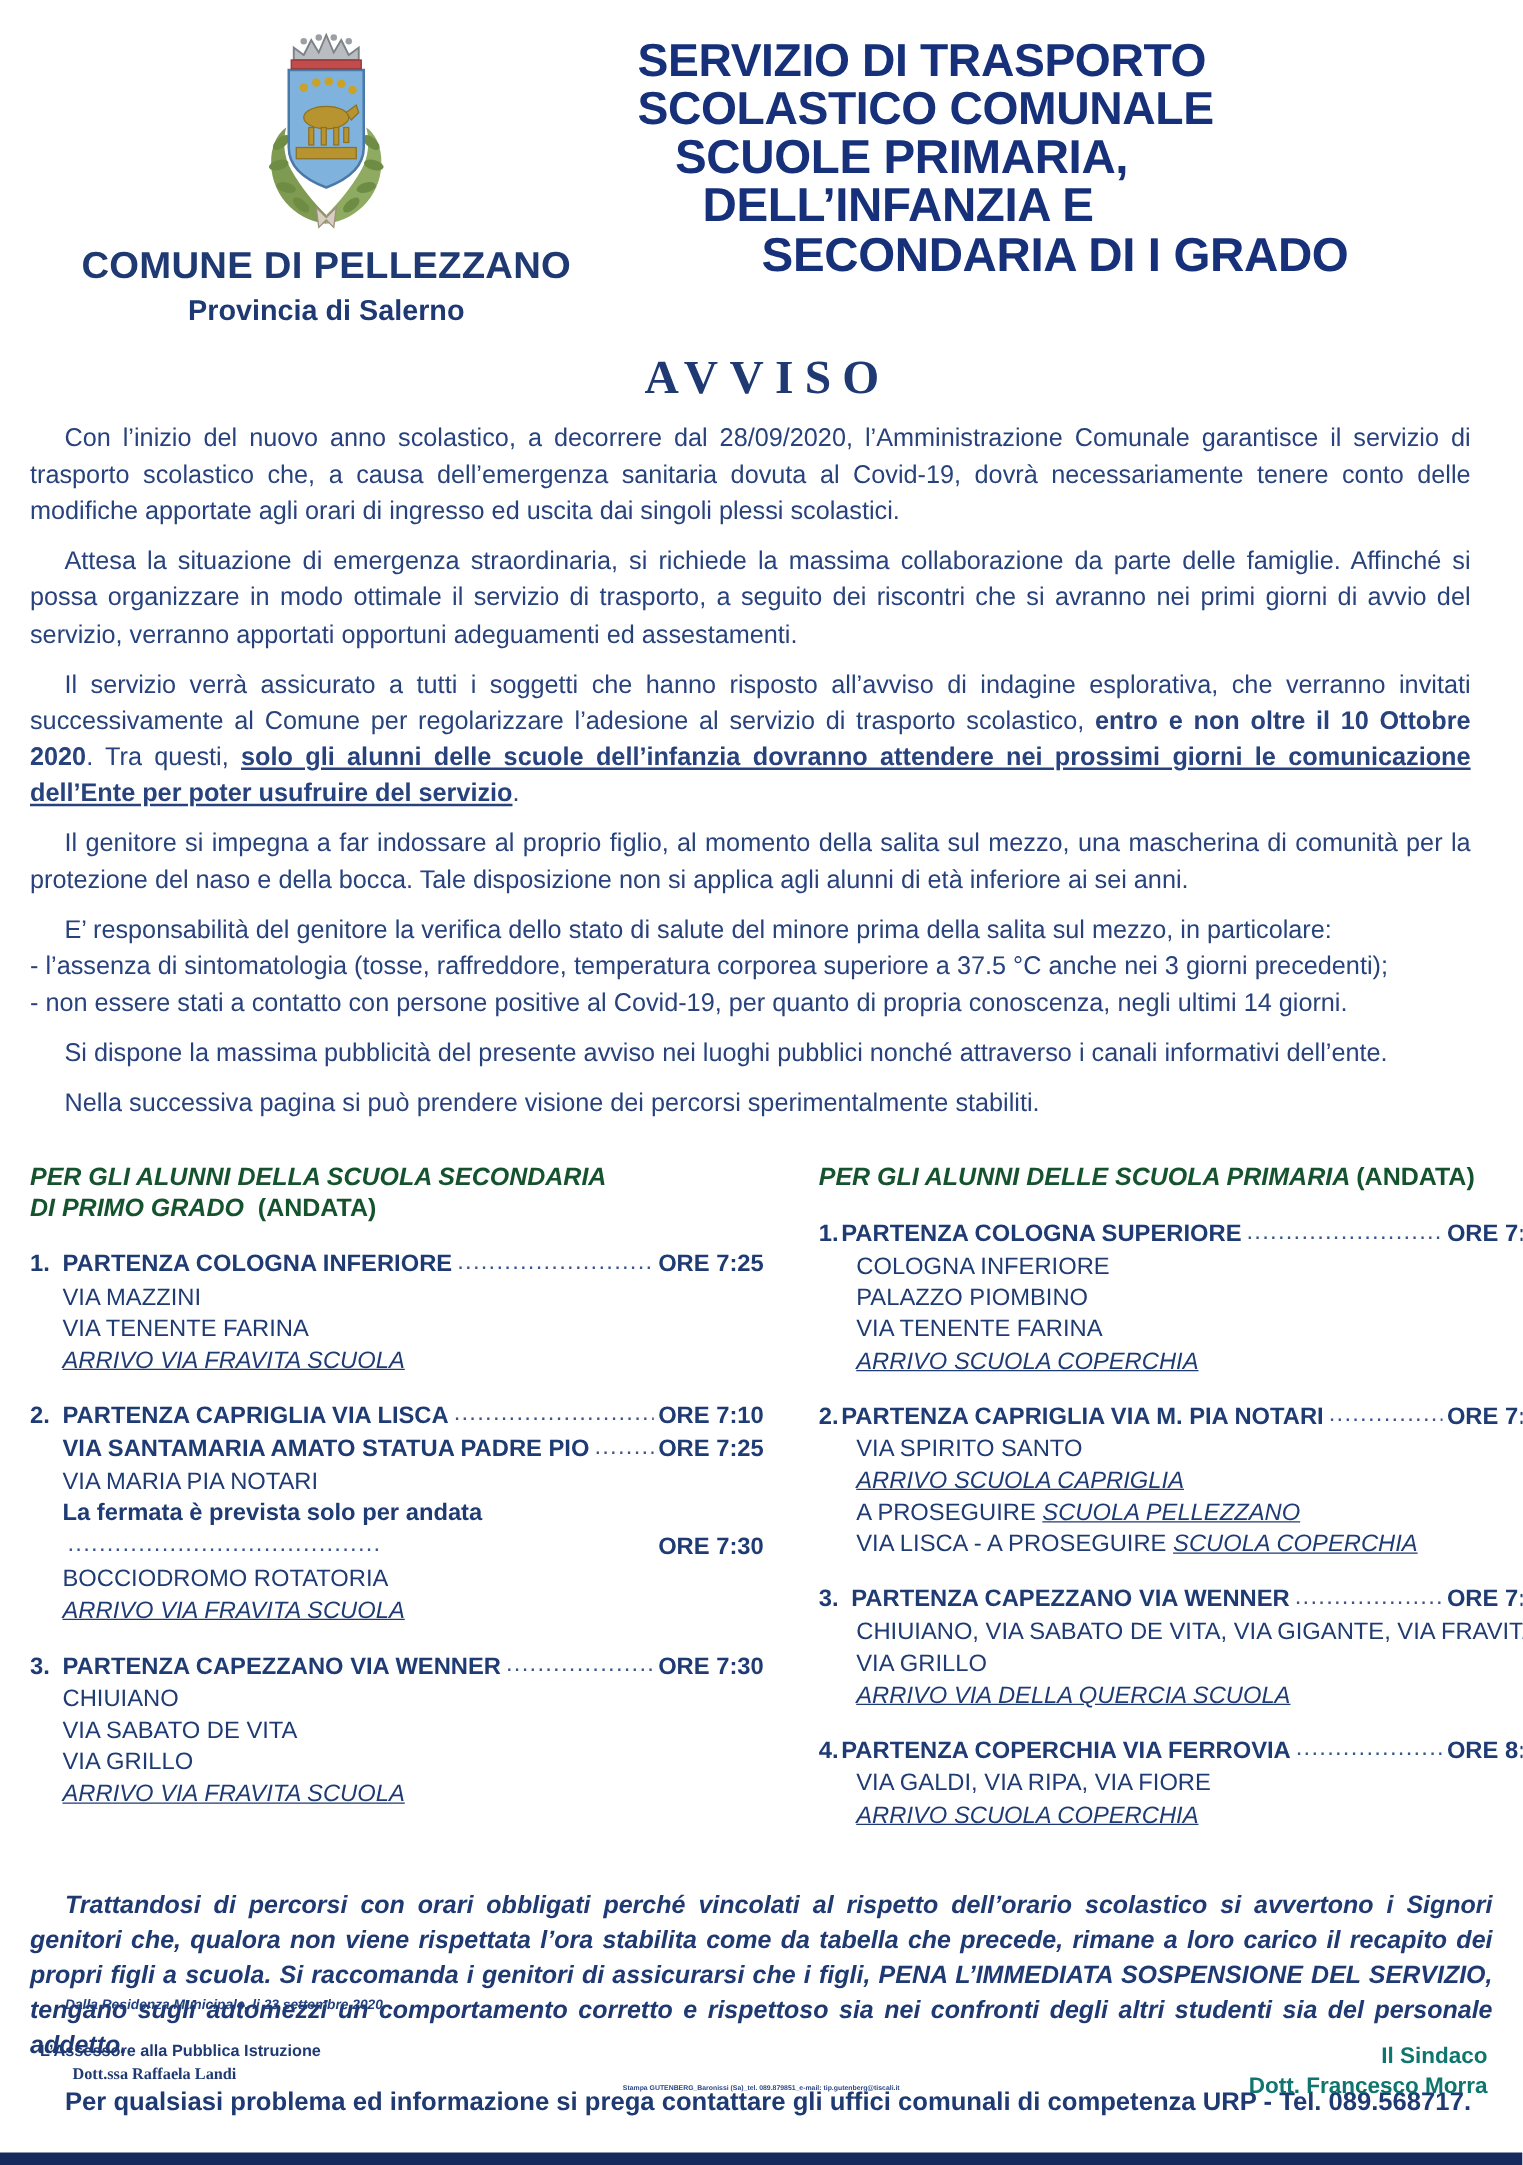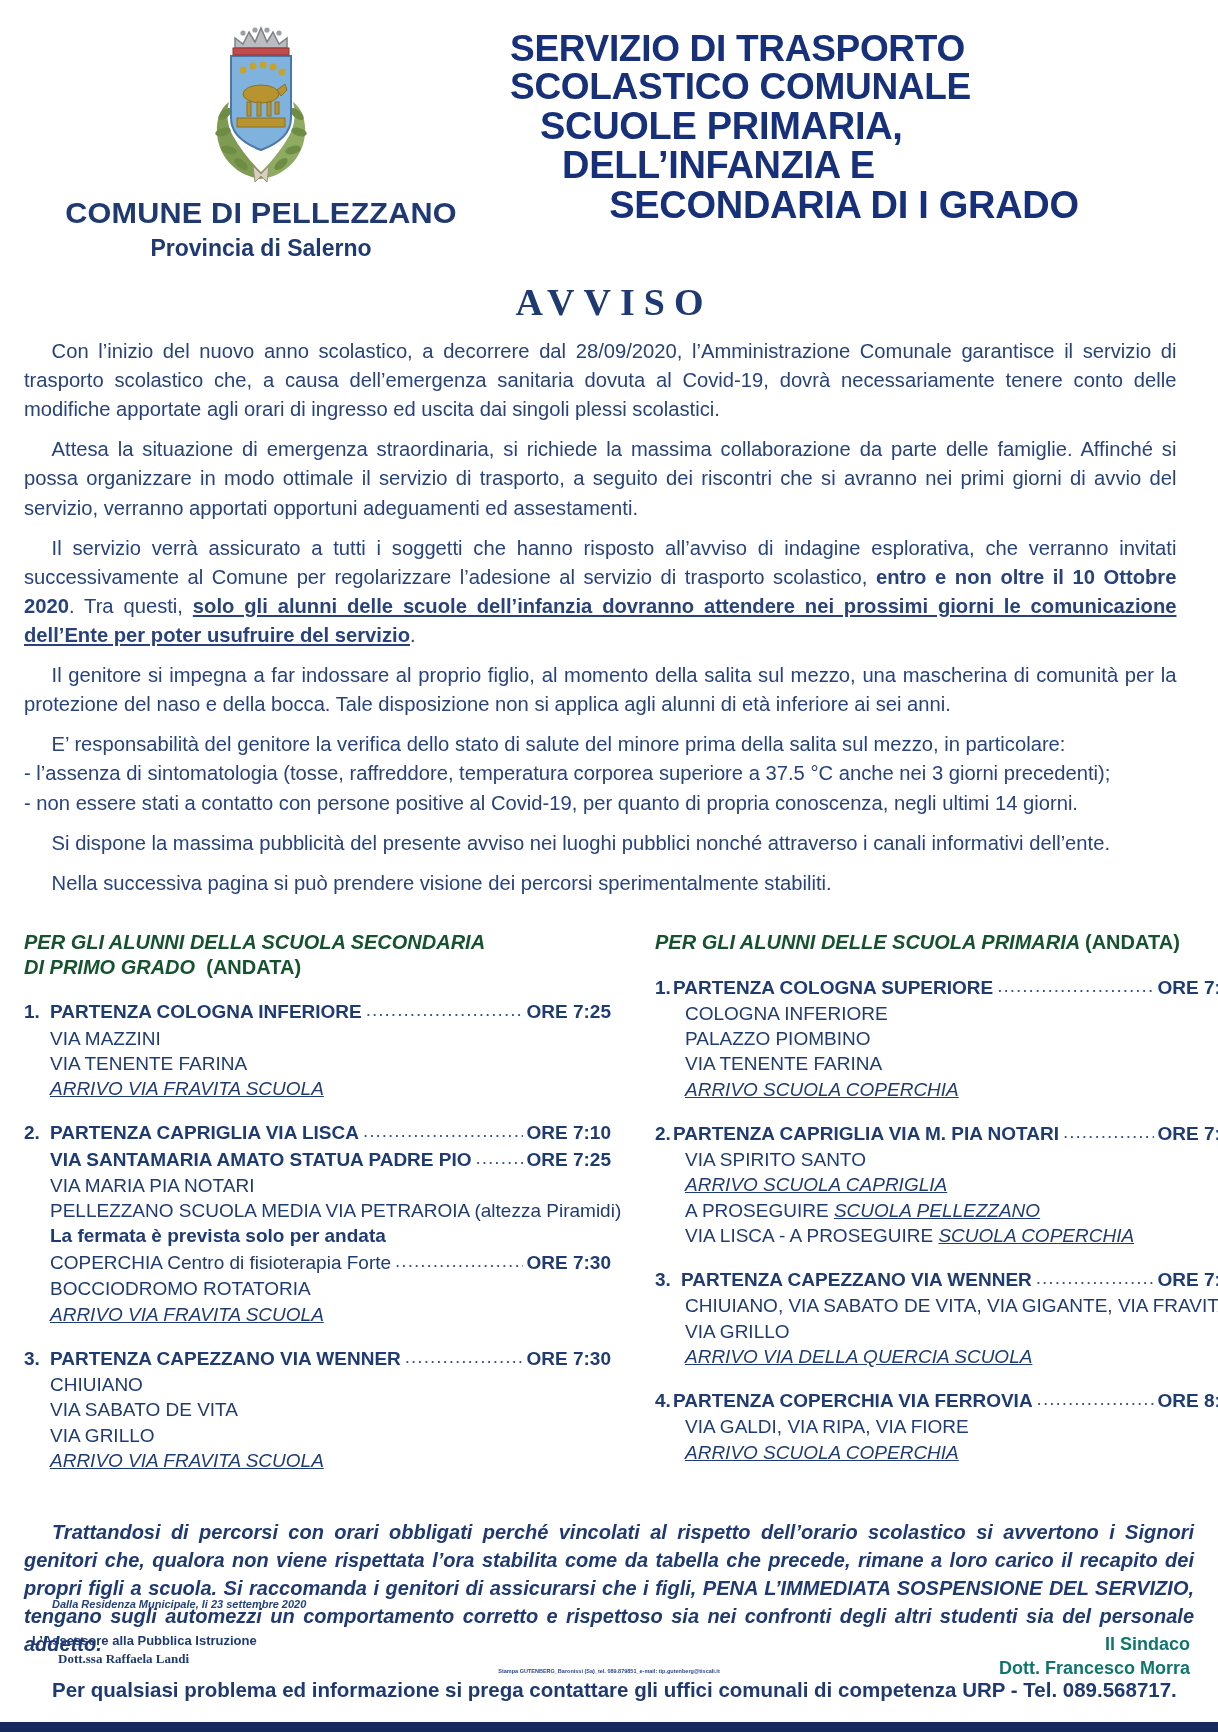--- a/index.html
+++ b/index.html
@@ -230,24 +230,22 @@
           <span class="dots">................................................................</span>
           <span class="time">ORE 7:10</span>
         </div>
         <div class="rline" style="padding-left:26px;">
           <span class="rname">VIA SANTAMARIA AMATO STATUA PADRE PIO</span>
           <span class="dots">......................................</span>
           <span class="time">ORE 7:25</span>
         </div>
         <div class="stops">
           <div class="stop">VIA MARIA PIA NOTARI</div>
-          <div class="stop">PELLEZZANO SCUOLA MEDIA VIA PETRAROIA (altezza Piramidi)</div>
           <div class="sub-bold">La fermata è prevista solo per andata</div>
           <div class="rline">
-            <span>COPERCHIA Centro di fisioterapia Forte</span>
             <span class="dots">........................................</span>
             <span class="time">ORE 7:30</span>
           </div>
           <div class="stop">BOCCIODROMO ROTATORIA</div>
           <div class="stop it">ARRIVO VIA FRAVITA SCUOLA</div>
         </div>
       </div>
 
       <div class="route">
         <div class="rline">

